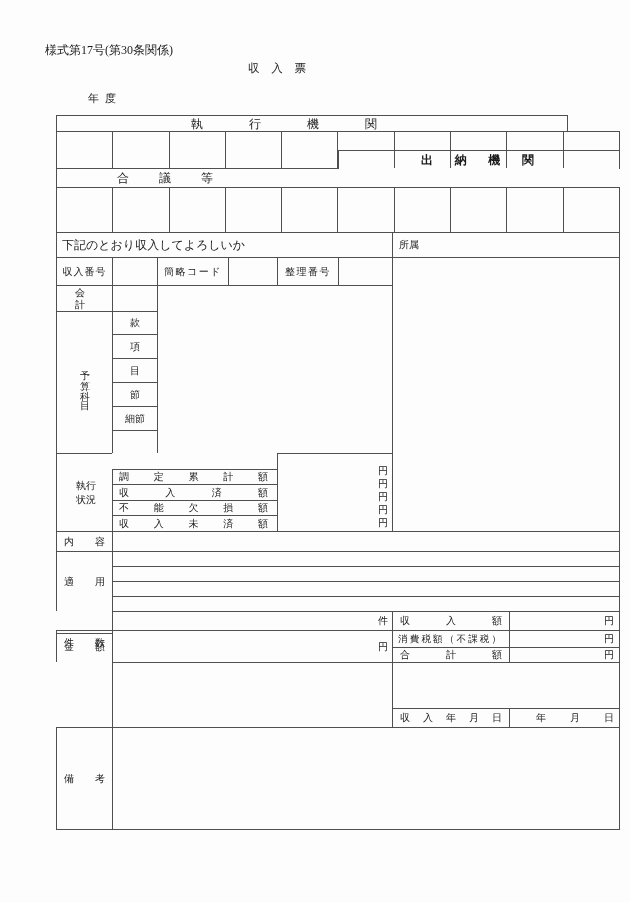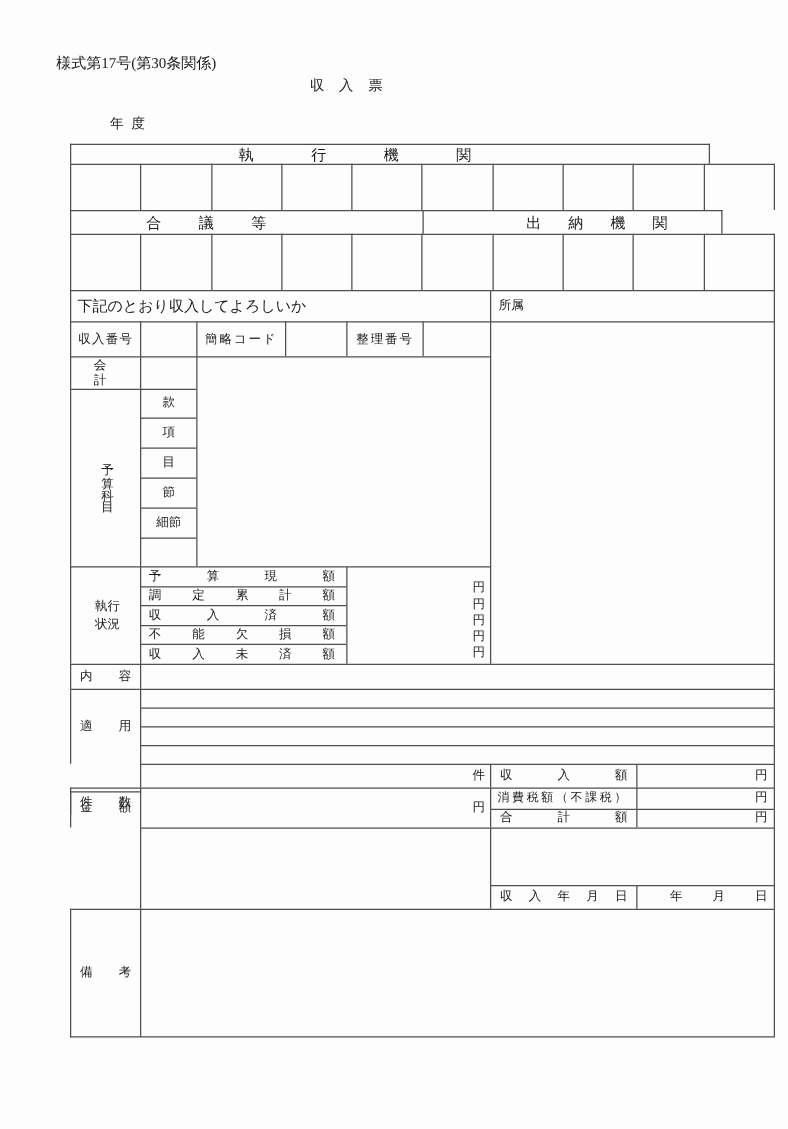--- a/index.html
+++ b/index.html
@@ -55,21 +55,21 @@
       <div class="gc"></div>
       <div class="gc"></div>
       <div class="gc"></div>
       <div class="gc"></div>
       <div class="gc br"></div>
   </div>
 
   <div class="cell" style="left:0; top:53px; width:282px; height:19px;">
     <span class="spread smtx" style="left:60px; width:96px;">合 議 等</span>
   </div>
-  <div class="cell br" style="left:282px; top:53px; width:240px; height:19px;">
+  <div class="cell br" style="left:282px; top:35px; width:282px; height:19px;font-weight:bold;">
     <span class="spread smtx" style="left:82px; width:113px;">出 納 機 関</span>
   </div>
 
   <div class="grow" style="left:0; top:72px; width:564px; height:45px;">
     <div class="gc"></div>
       <div class="gc"></div>
       <div class="gc"></div>
       <div class="gc"></div>
       <div class="gc"></div>
       <div class="gc"></div>
@@ -102,23 +102,20 @@
   <div class="cell vc ctr" style="left:56px; top:196px; width:45px; height:23px;">款</div>
   <div class="cell vc ctr" style="left:56px; top:219px; width:45px; height:24px;">項</div>
   <div class="cell vc ctr" style="left:56px; top:243px; width:45px; height:24px;">目</div>
   <div class="cell vc ctr" style="left:56px; top:267px; width:45px; height:24px;">節</div>
   <div class="cell vc ctr" style="left:56px; top:291px; width:45px; height:24px;">細節</div>
   <div class="cell" style="left:56px; top:315px; width:45px; height:23px;"></div>
 
   <div class="cell vc" style="left:0; top:338px; width:56px; height:78px;">
     <span class="wrap2">執行状況</span>
   </div>
-  <div class="cell vc" style="left:56px; top:338px; width:165px; height:16px; padding:0 9px 0 6px;">
-      <span class="jspan">予 算 現 額</span>
-    </div>
   <div class="cell vc" style="left:56px; top:354px; width:165px; height:15px; padding:0 9px 0 6px;">
       <span class="jspan">調 定 累 計 額</span>
     </div>
   <div class="cell vc" style="left:56px; top:369px; width:165px; height:16px; padding:0 9px 0 6px;">
       <span class="jspan">収 入 済 額</span>
     </div>
   <div class="cell vc" style="left:56px; top:385px; width:165px; height:15px; padding:0 9px 0 6px;">
       <span class="jspan">不 能 欠 損 額</span>
     </div>
   <div class="cell vc" style="left:56px; top:400px; width:165px; height:16px; padding:0 9px 0 6px;justify-content:center;">

